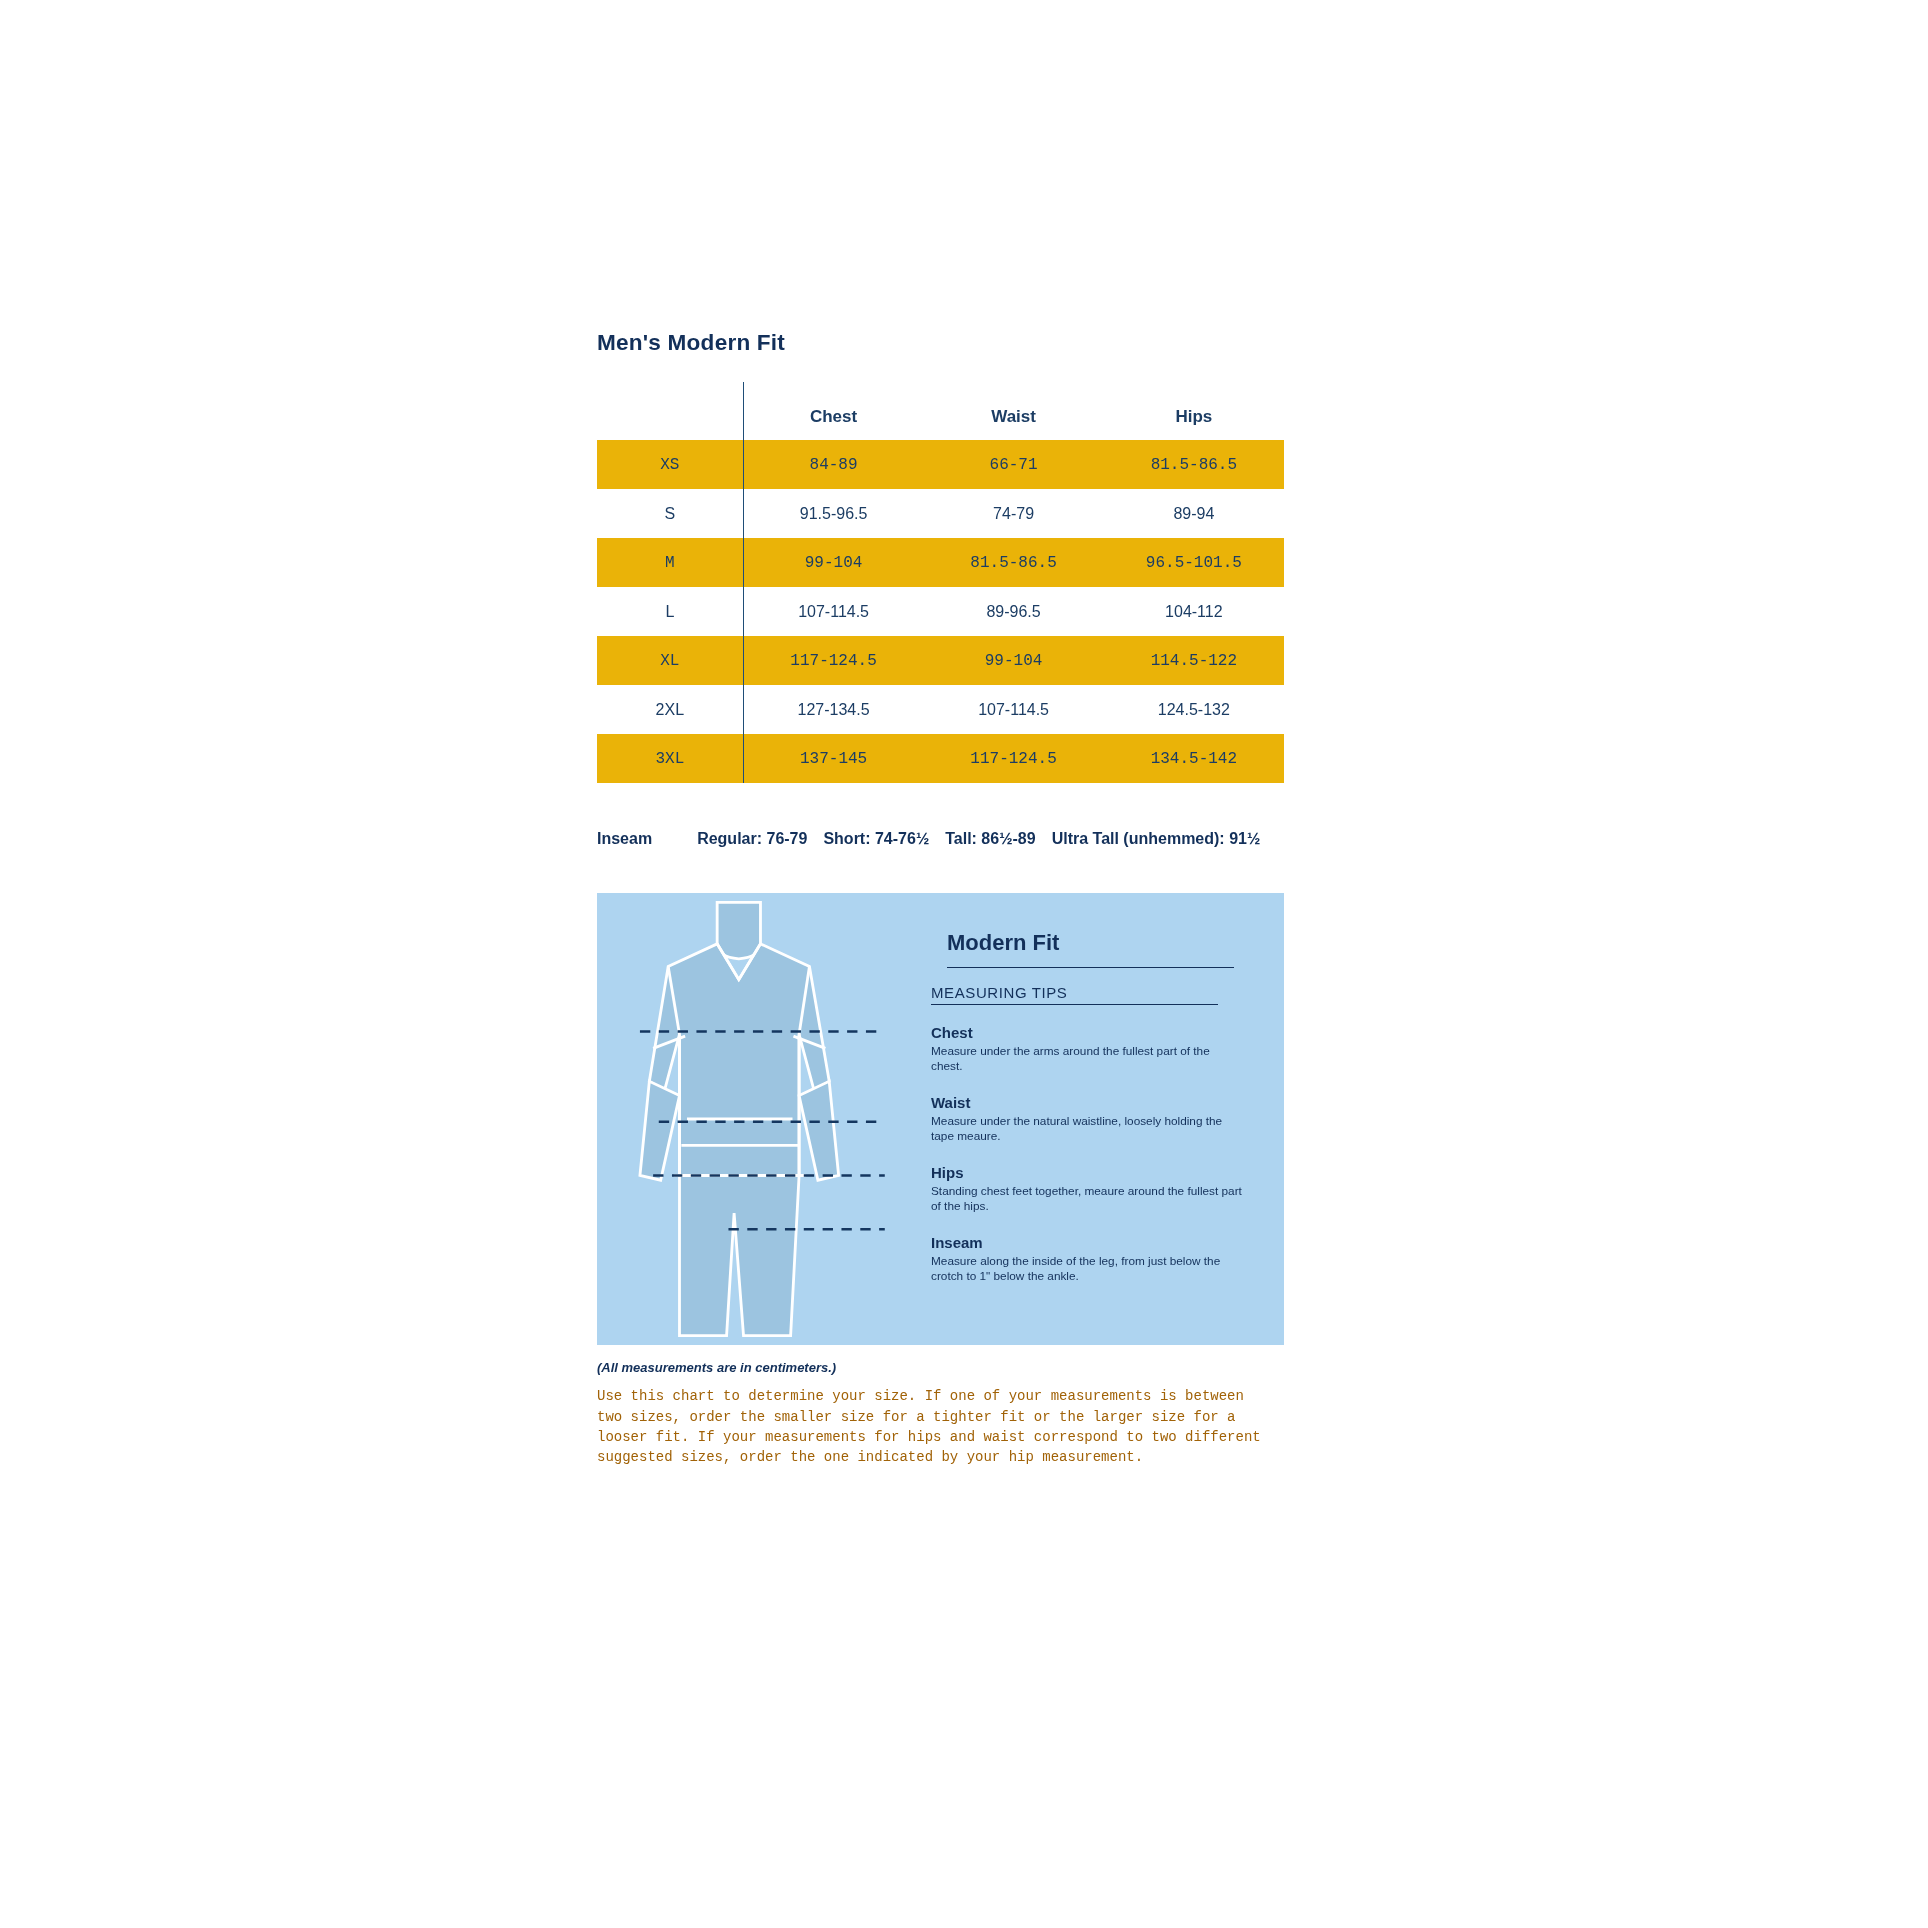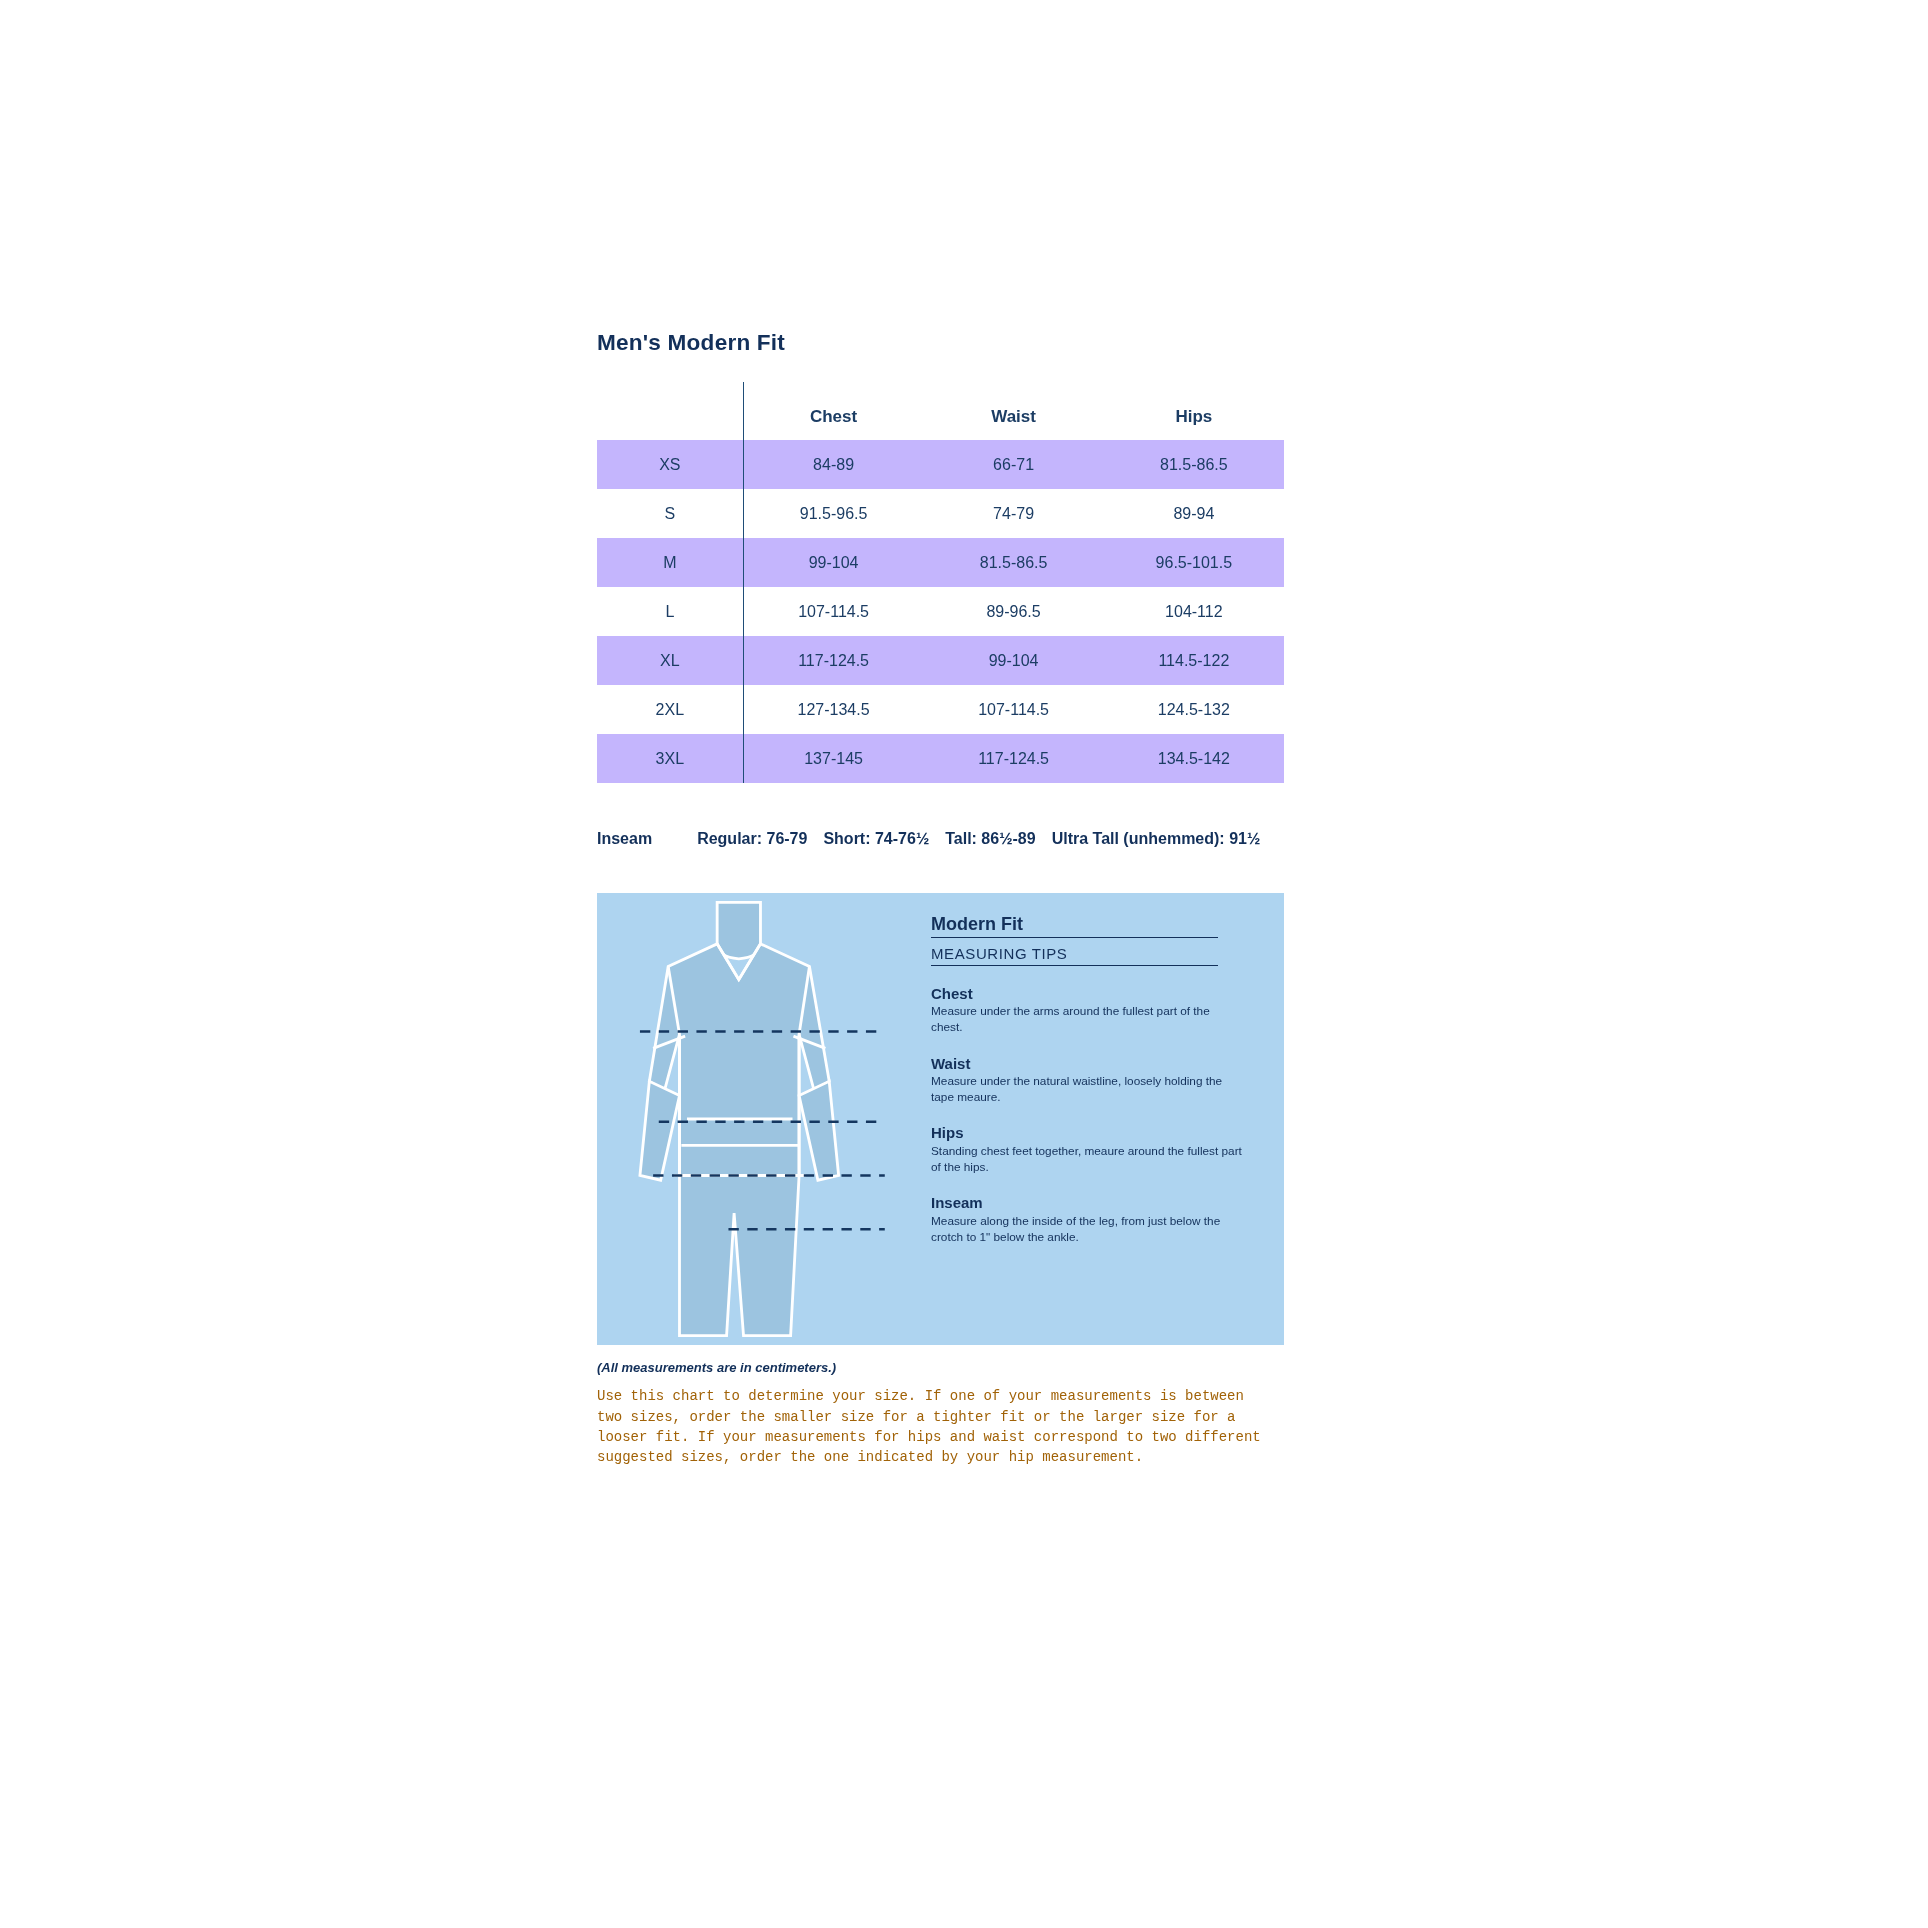--- a/index.html
+++ b/index.html
@@ -52,21 +52,21 @@
     font-size: 17px;
     height: 45px;
     vertical-align: bottom;
     padding-bottom: 13px;
   }
   table.size-table thead th.size-head { border-right: 1.9px solid #1f4d77; }
   table.size-table tbody td.size-cell {
     border-right: 1.9px solid #1f4d77;
     text-align: center;
   }
-  table.size-table tbody tr.shaded td { background: #c4b5fd; }
+  table.size-table tbody tr.shaded td { background: #eab308; font-family: Liberation Mono, monospace; }
 
   
   .inseam-row {
     margin-top: 47px;
     font-size: 16px;
     font-weight: bold;
     color: #13305a;
     display: flex;
     align-items: baseline;
   }
@@ -90,25 +90,25 @@
     width: 292px;
     height: 452px;
   }
   .tips {
     position: absolute;
     left: 334px;
     top: 21px;
     width: 330px;
   }
   .tips h2 {
-    font-size: 18px;
-    font-weight: bold;
-    margin: 0;
-    color: #13305a;
-    padding-bottom: 2px;
+    font-size: 22px;
+    font-weight: bold;
+    margin: 16px;
+    color: #13305a;
+    padding-bottom: 11px;
     border-bottom: 1.4px solid #13305a;
     width: 287px;
   }
   .tips h3.sub {
     font-size: 15px;
     font-weight: normal;
     letter-spacing: 0.6px;
     margin: 6.6px 0 0 0;
     color: #13305a;
     padding-bottom: 3px;

